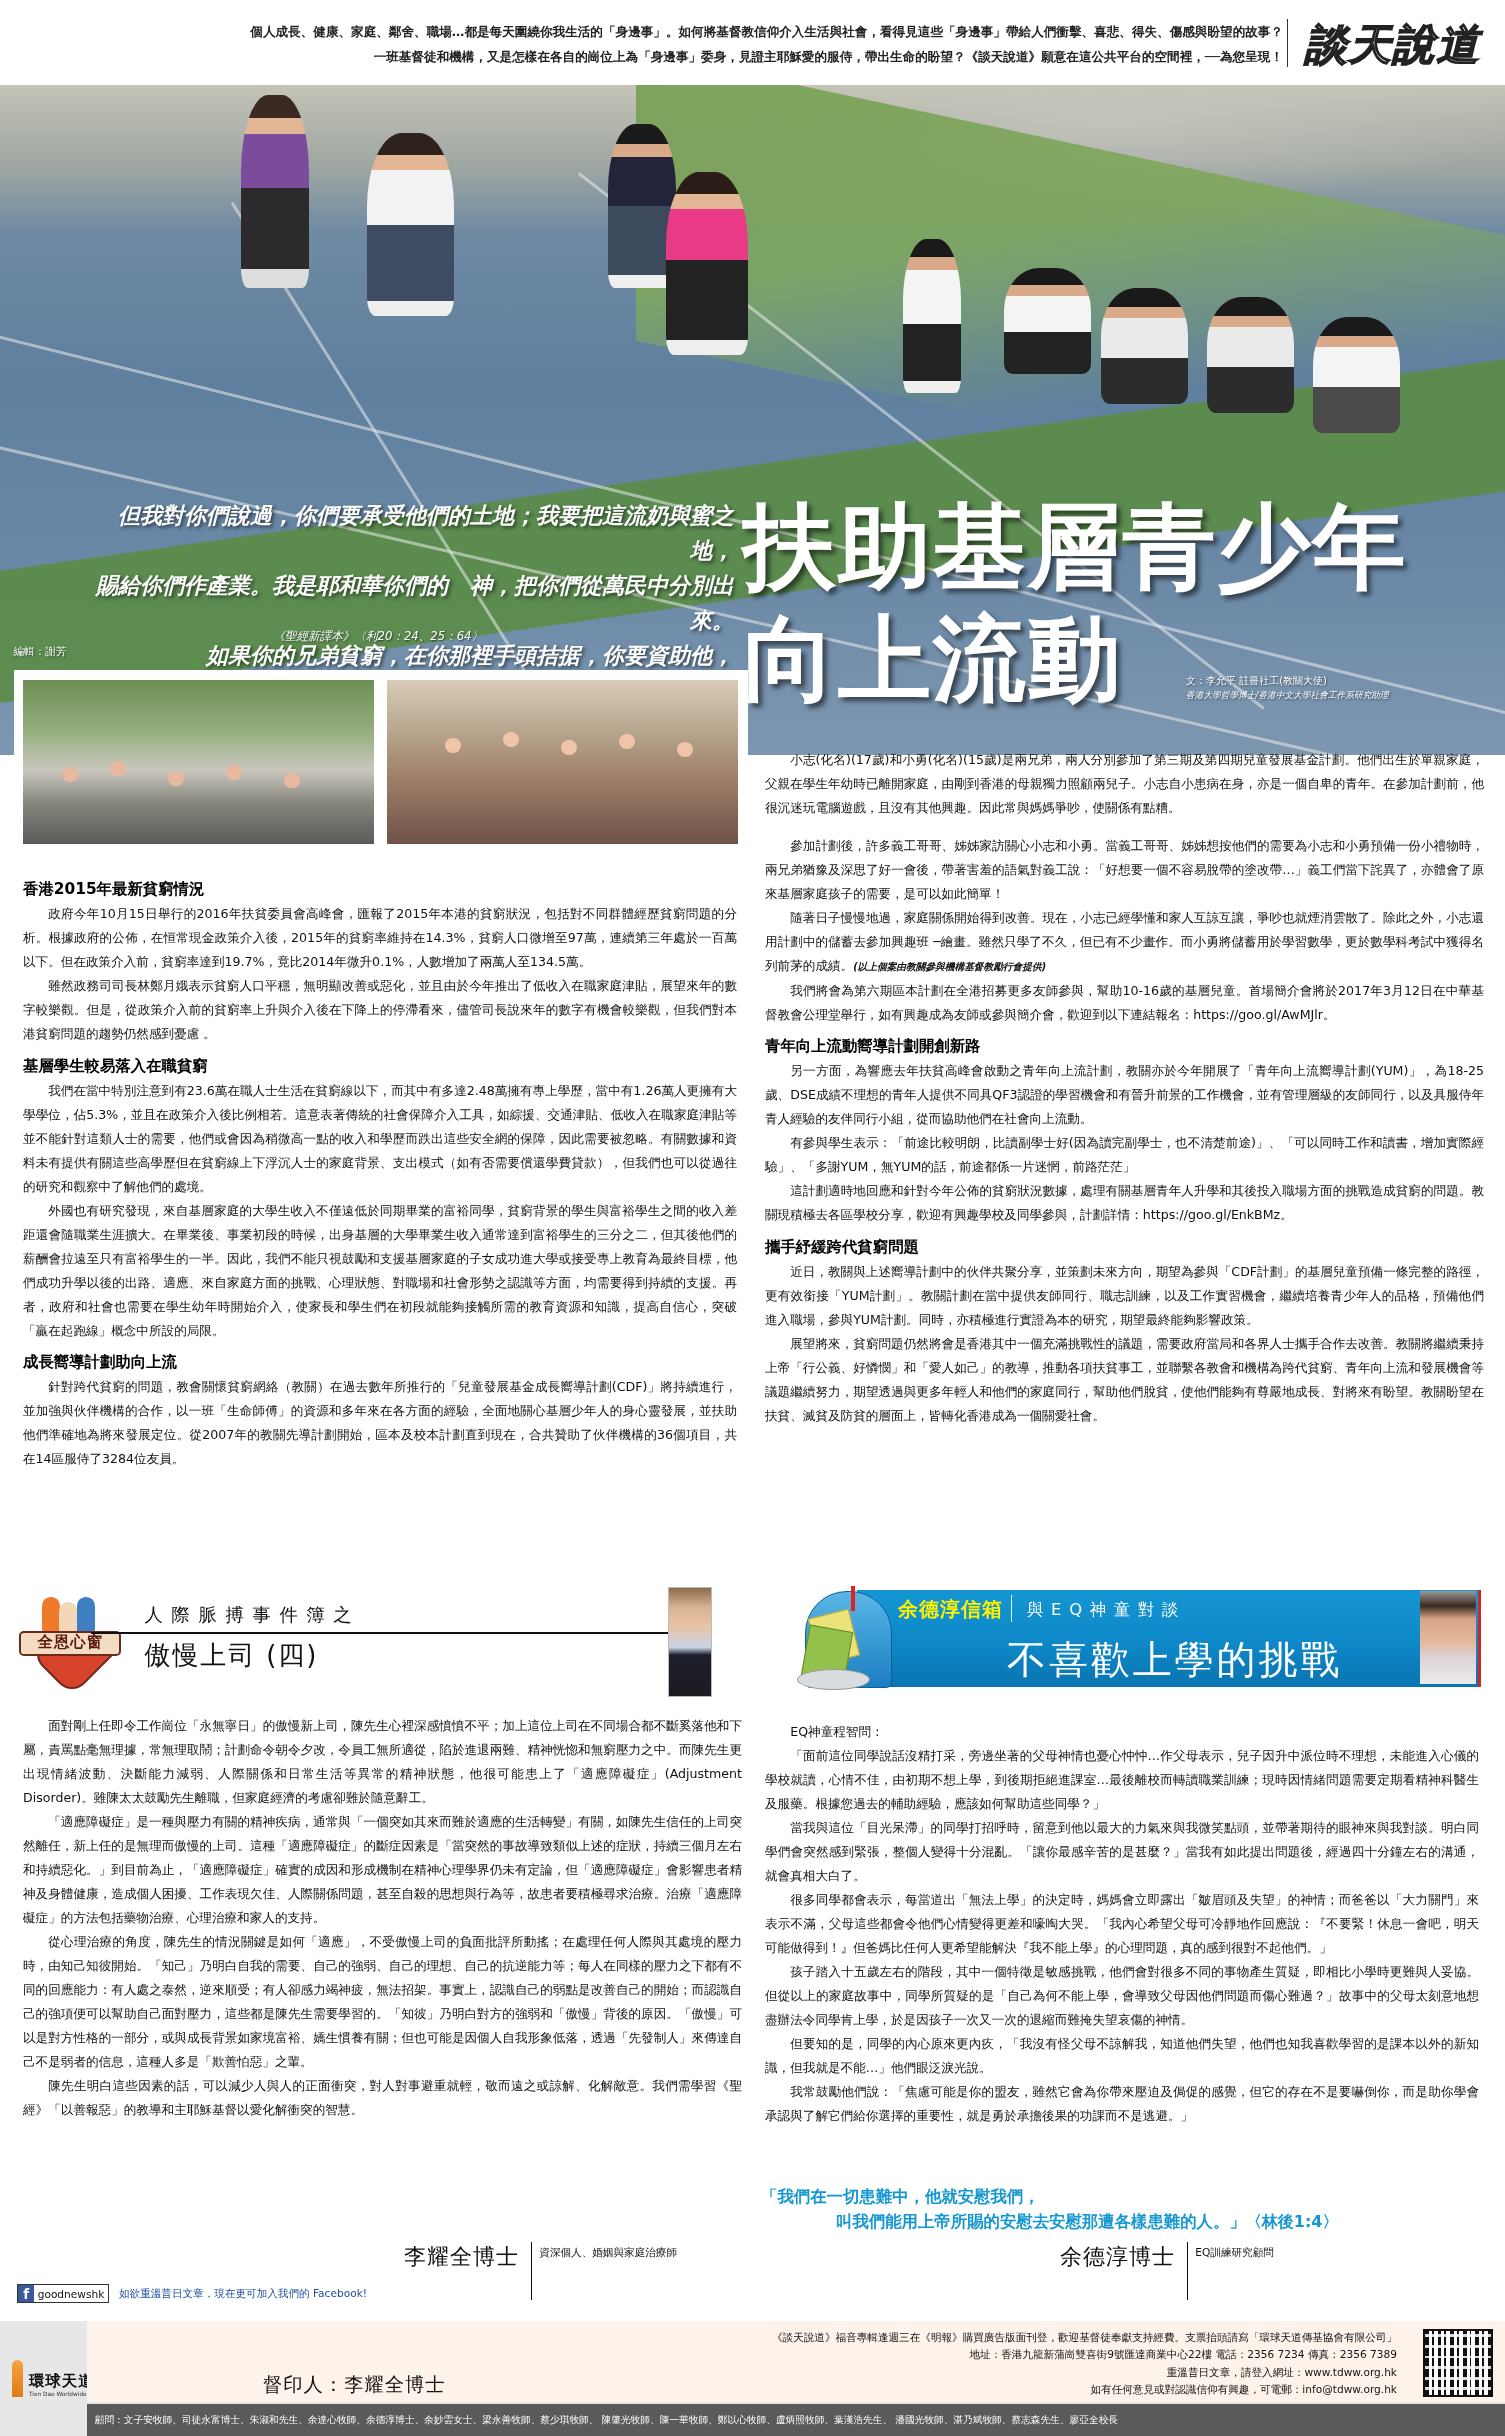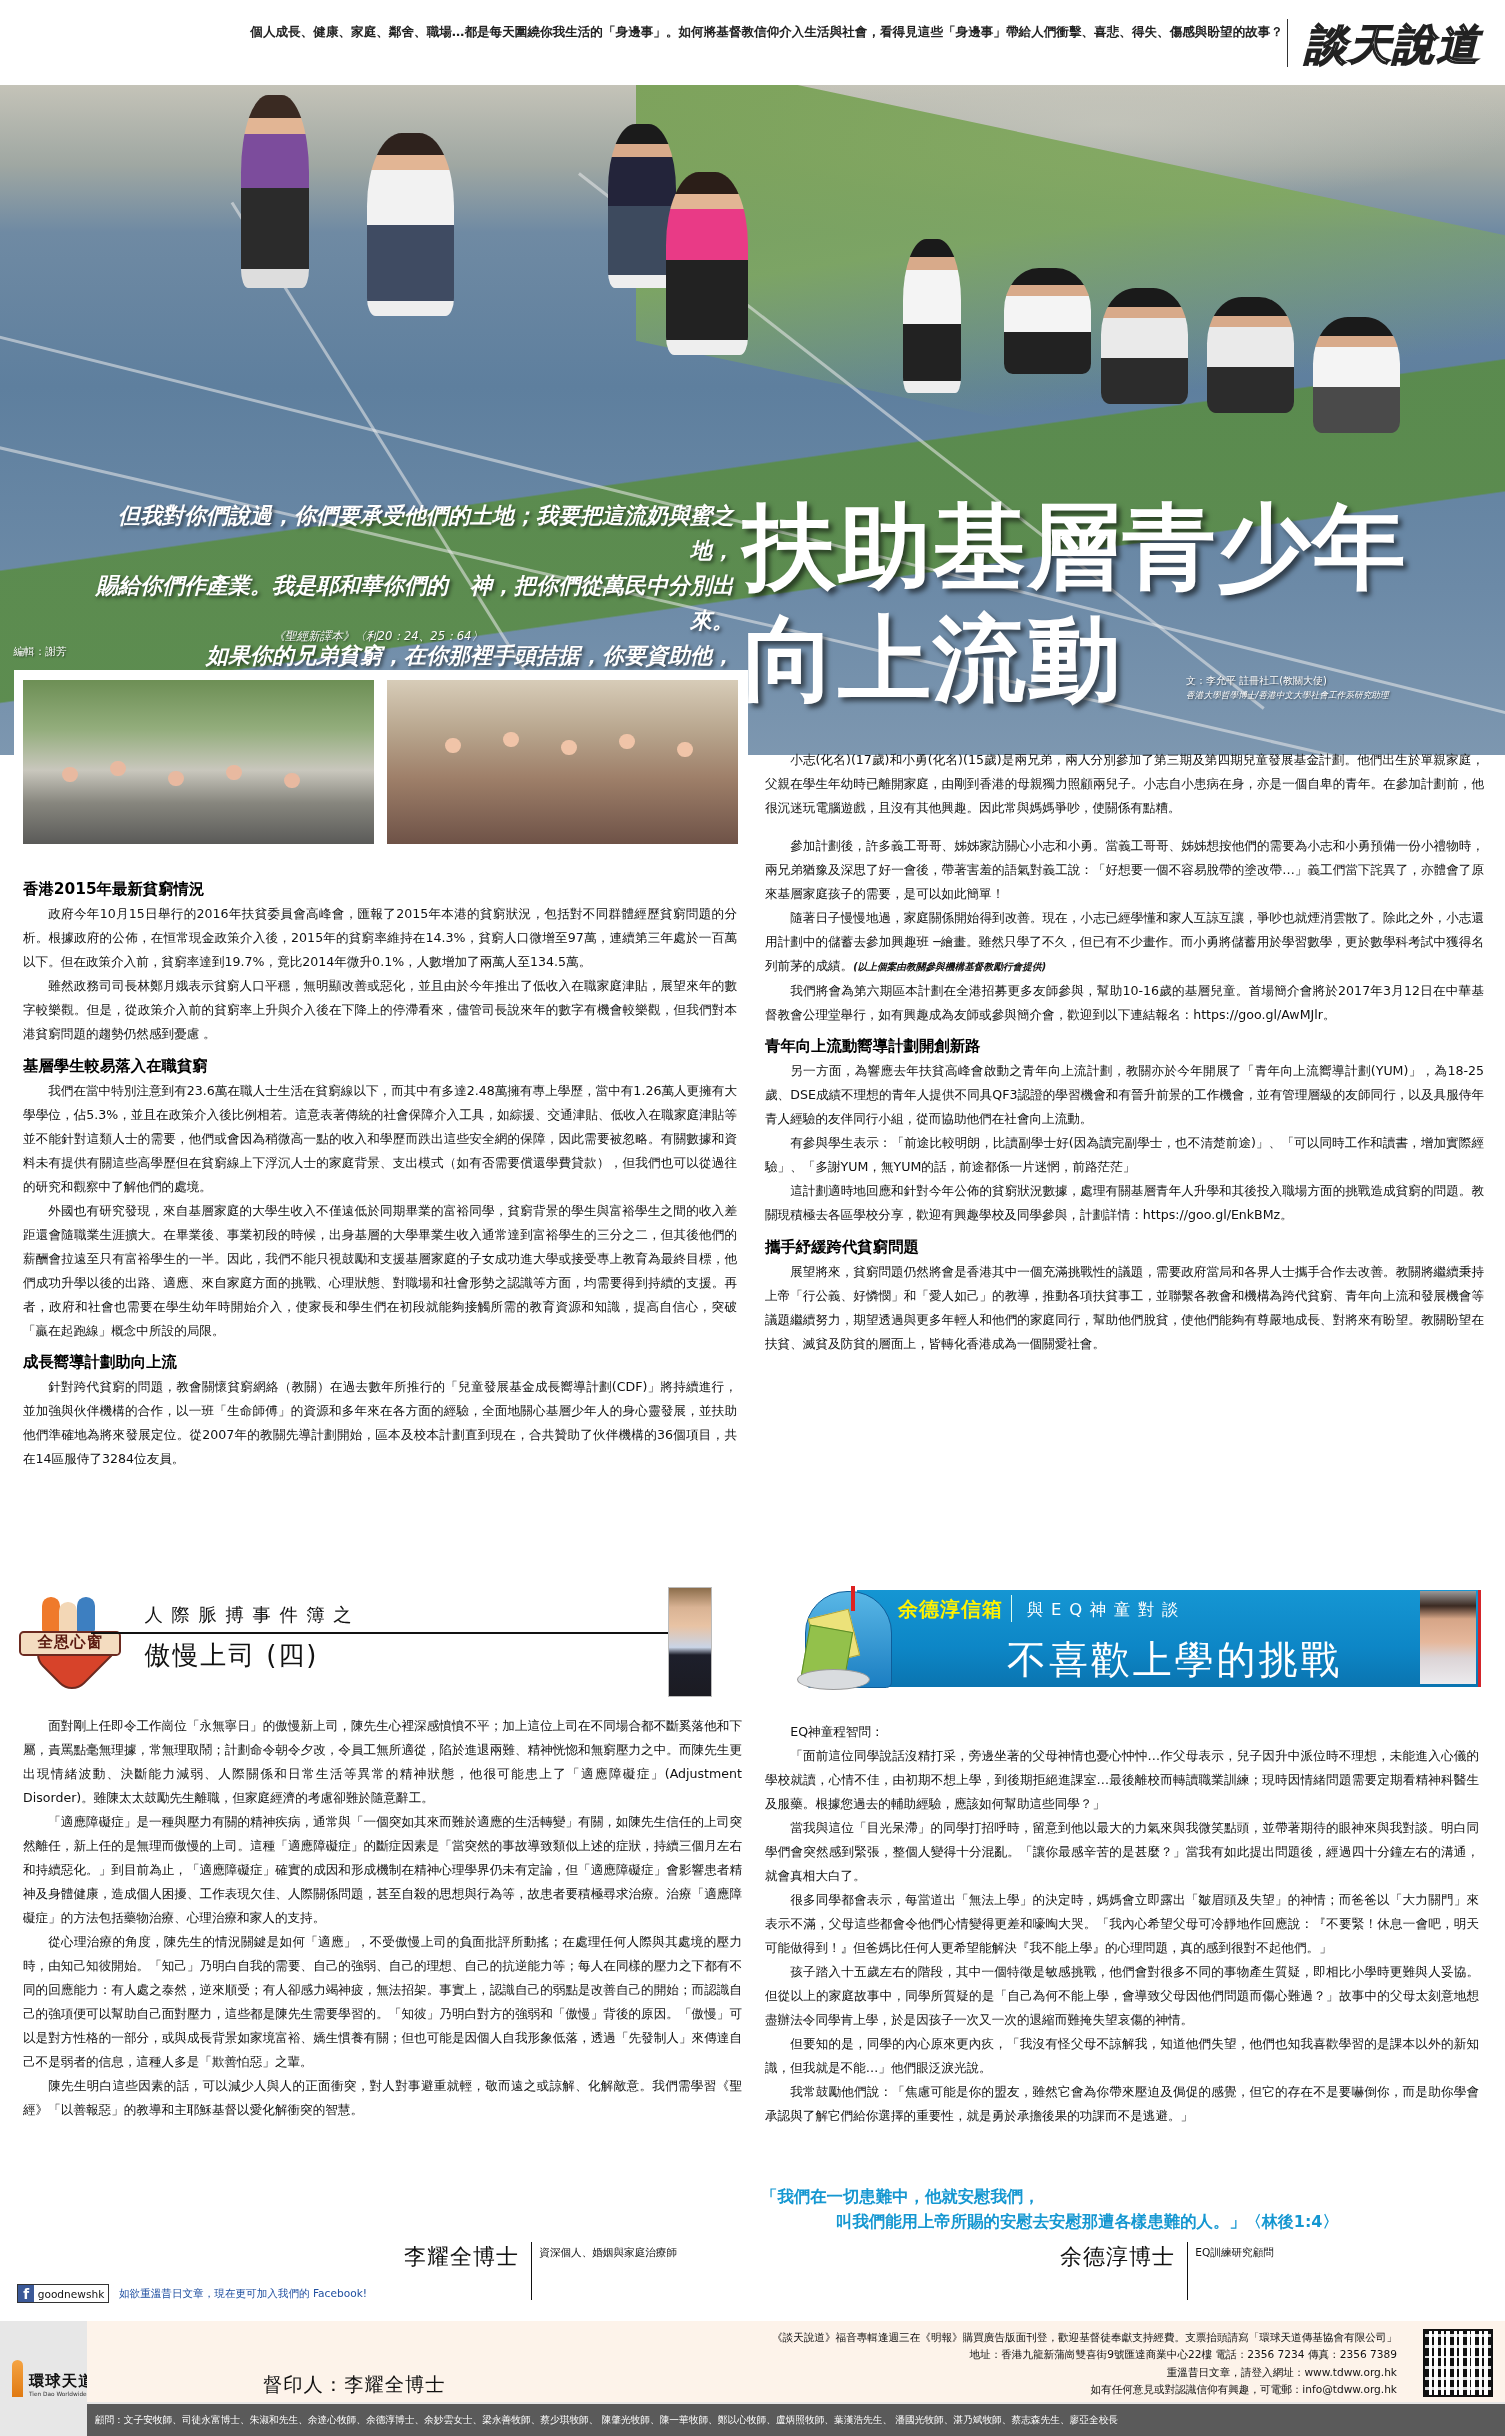--- a/index.html
+++ b/index.html
@@ -105,20 +105,21 @@
      #fff; border: 2.9px solid #111; }
   .qr::after { content: ""; position: absolute; inset: 0; background: repeating-linear-gradient(0deg, transparent 0 4.8px, rgba(255,255,255,0.85) 4.8px 7.7px, transparent 7.7px 10.6px); }
   .advisors { position: absolute; left: 87px; top: 83px; width: 1418px; height: 32px; background: #5a5a5a; color: #fff; font-size: 9.7px; line-height: 32px; padding-left: 7.7px; white-space: nowrap; overflow: hidden; }
 </style>
 </head>
 <body>
 
 <div class="top-header">
   <div class="top-intro">
     <div>個人成長、健康、家庭、鄰舍、職場…都是每天圍繞你我生活的「身邊事」。如何將基督教信仰介入生活與社會，看得見這些「身邊事」帶給人們衝擊、喜悲、得失、傷感與盼望的故事？</div>
+    <div>一班基督徒和機構，又是怎樣在各自的崗位上為「身邊事」委身，見證主耶穌愛的服侍，帶出生命的盼望？《談天說道》願意在這公共平台的空間裡，──為您呈現！</div>
   </div>
   <div class="top-divider"></div>
   <div class="logo-calligraphy">談天說道</div>
 </div>
 
 <div class="hero">
   <div class="grass"></div>
   <div class="track-line" style="left:-39px;top:241px;width:1641px;transform:rotate(14deg)"></div>
   <div class="track-line" style="left:-58px;top:348px;width:1641px;transform:rotate(13deg)"></div>
   <div class="track-line" style="left:232px;top:116px;width:869px;transform:rotate(58deg)"></div>
@@ -184,20 +185,21 @@
   <p>小志(化名)(17歲)和小勇(化名)(15歲)是兩兄弟，兩人分別參加了第三期及第四期兒童發展基金計劃。他們出生於單親家庭，父親在學生年幼時已離開家庭，由剛到香港的母親獨力照顧兩兒子。小志自小患病在身，亦是一個自卑的青年。在參加計劃前，他很沉迷玩電腦遊戲，且沒有其他興趣。因此常與媽媽爭吵，使關係有點糟。</p>
   <div class="gap"></div>
   <p>參加計劃後，許多義工哥哥、姊姊家訪關心小志和小勇。當義工哥哥、姊姊想按他們的需要為小志和小勇預備一份小禮物時，兩兄弟猶豫及深思了好一會後，帶著害羞的語氣對義工說：「好想要一個不容易脫帶的塗改帶…」義工們當下詫異了，亦體會了原來基層家庭孩子的需要，是可以如此簡單！</p>
   <p><span>隨著日子慢慢地過，家庭關係開始得到改善。現在，小志已經學懂和家人互諒互讓，爭吵也就煙消雲散了。除此之外，小志還用計劃中的儲蓄去參加興趣班 ─繪畫。雖然只學了不久，但已有不少畫作。而小勇將儲蓄用於學習數學，更於數學科考試中獲得名列前茅的成績。</span><span class="note">(以上個案由教關參與機構基督教勵行會提供)</span></p>
   <p>我們將會為第六期區本計劃在全港招募更多友師參與，幫助10-16歲的基層兒童。首場簡介會將於2017年3月12日在中華基督教會公理堂舉行，如有興趣成為友師或參與簡介會，歡迎到以下連結報名：https://goo.gl/AwMJlr。</p>
   <h3>青年向上流動嚮導計劃開創新路</h3>
   <p>另一方面，為響應去年扶貧高峰會啟動之青年向上流計劃，教關亦於今年開展了「青年向上流嚮導計劃(YUM)」，為18-25歲、DSE成績不理想的青年人提供不同具QF3認證的學習機會和有晉升前景的工作機會，並有管理層級的友師同行，以及具服侍年青人經驗的友伴同行小組，從而協助他們在社會向上流動。</p>
   <p>有參與學生表示：「前途比較明朗，比讀副學士好(因為讀完副學士，也不清楚前途)」、「可以同時工作和讀書，增加實際經驗」、「多謝YUM，無YUM的話，前途都係一片迷惘，前路茫茫」</p>
   <p>這計劃適時地回應和針對今年公佈的貧窮狀況數據，處理有關基層青年人升學和其後投入職場方面的挑戰造成貧窮的問題。教關現積極去各區學校分享，歡迎有興趣學校及同學參與，計劃詳情：https://goo.gl/EnkBMz。</p>
   <h3>攜手紓緩跨代貧窮問題</h3>
+  <p>近日，教關與上述嚮導計劃中的伙伴共聚分享，並策劃未來方向，期望為參與「CDF計劃」的基層兒童預備一條完整的路徑，更有效銜接「YUM計劃」。教關計劃在當中提供友師同行、職志訓練，以及工作實習機會，繼續培養青少年人的品格，預備他們進入職場，參與YUM計劃。同時，亦積極進行實證為本的研究，期望最終能夠影響政策。</p>
   <p>展望將來，貧窮問題仍然將會是香港其中一個充滿挑戰性的議題，需要政府當局和各界人士攜手合作去改善。教關將繼續秉持上帝「行公義、好憐憫」和「愛人如己」的教導，推動各項扶貧事工，並聯繫各教會和機構為跨代貧窮、青年向上流和發展機會等議題繼續努力，期望透過與更多年輕人和他們的家庭同行，幫助他們脫貧，使他們能夠有尊嚴地成長、對將來有盼望。教關盼望在扶貧、滅貧及防貧的層面上，皆轉化香港成為一個關愛社會。</p>
 </div>
 
 <div class="box1">
   <div class="heart-logo">
     <div class="heart-shape"></div>
     <div class="heart-fig" style="left:25px;background:#ef7a2b"></div>
     <div class="heart-fig" style="left:42px;top:19.3px;background:#f3d7b6"></div>
     <div class="heart-fig" style="left:60px;background:#3d7fc1"></div>
     <div class="heart-badge">全恩心窗</div>

